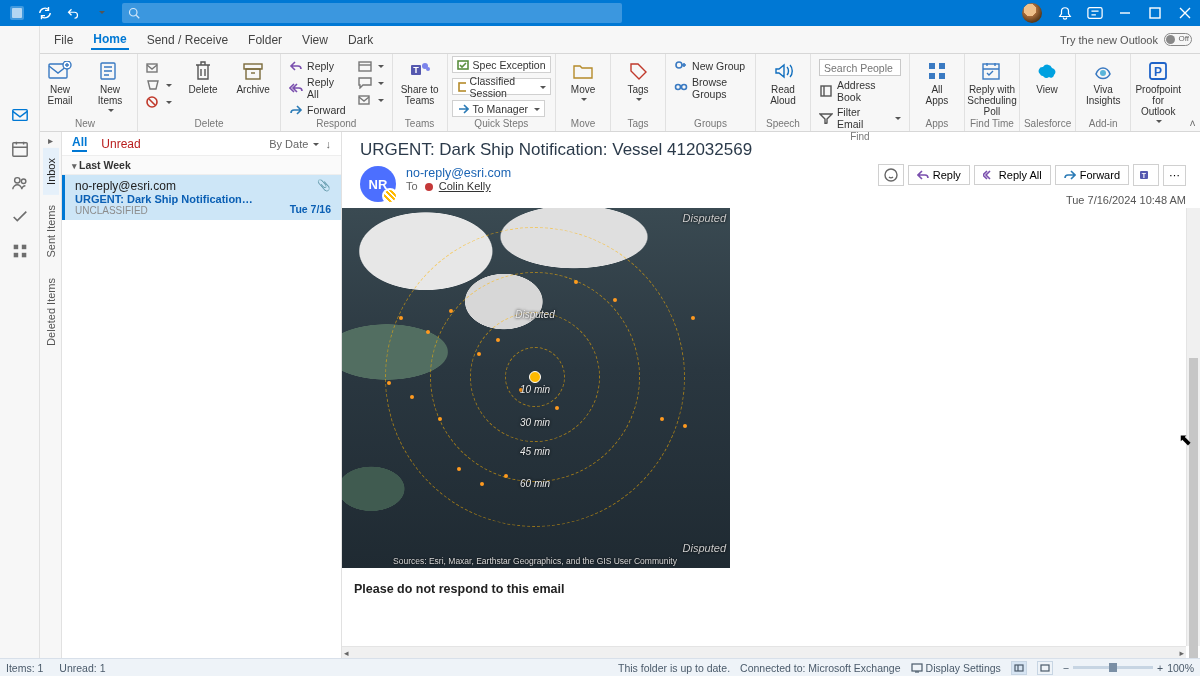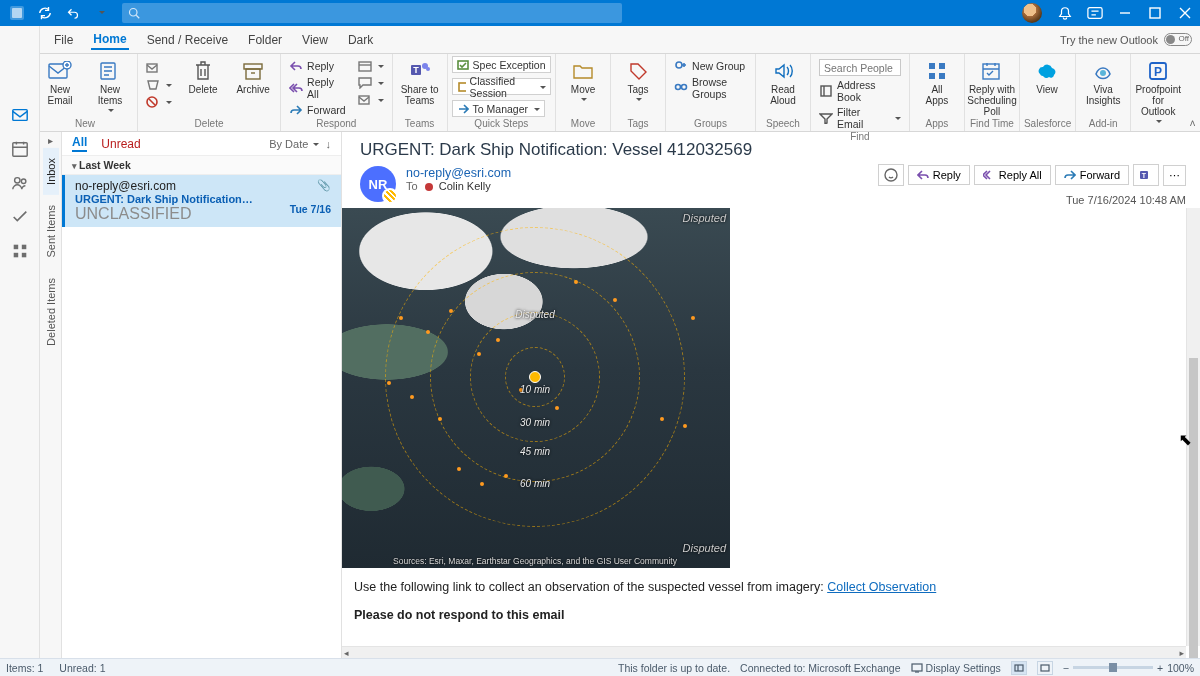--- a/index.html
+++ b/index.html
@@ -67,31 +67,31 @@
 .msglist .filterbar .f { margin-right: 14px; cursor: pointer; color: #b91c1c; }
 .msglist .filterbar .f.active { color: #0078d4; font-weight: 600; border-bottom: 2px solid #0078d4; padding-bottom: 1px;}
 .msglist .filterbar .sort { margin-left: auto; font-size: 11px; color: #666; cursor: pointer; }
 .msglist .grouphdr { font-size: 10.5px; font-weight: 700; color: #333; padding: 3px 10px; background: #fafafa; border-bottom: 1px solid #eee; }
 .msglist .grouphdr::before { content: "▾ "; color: #666; font-size: 9px; }
 .msglist .item { padding: 4px 10px 4px 10px; border-left: 3px solid #0078d4; background: #cde6f7; cursor: pointer; position: relative; }
 .msglist .item .from { font-size: 12px; color: #222; }
 .msglist .item .subj { font-size: 11px; color: #0a5fb4; font-weight: 700; white-space: nowrap; overflow: hidden; text-overflow: ellipsis; max-width: 180px;}
 .msglist .item .date { position: absolute; right: 10px; top: 20px; font-size: 10.5px; color: #0a5fb4; font-weight: 700; margin-top: 8px;}
 .msglist .item .attach { position: absolute; right: 10px; top: 4px; color: #777; font-size: 11px;}
-.msglist .item .class { font-size: 16px; color: #8c8c8c; }
+.msglist .item .class { font-size: 10px; color: #8c8c8c; }
 
 
 .reading { flex: 1; display: flex; flex-direction: column; min-width: 0; }
 .reading .subject { font-size: 17px; color: #2b3a4a; padding: 8px 18px 4px; }
 .reading .hdr { display: flex; padding: 2px 18px 6px; align-items: flex-start; gap: 10px; position: relative; }
 .reading .avatar2 { width: 36px; height: 36px; border-radius: 50%; background: #4c6fff; color: #fff; display: flex; align-items: center; justify-content: center; font-size: 13px; font-weight: 600; position:relative;}
 .reading .avatar2::after{content:"";position:absolute;right:-2px;bottom:-2px;width:12px;height:12px;border:2px solid #fff;border-radius:50%;background:repeating-linear-gradient(45deg,#ffb900,#ffb900 2px,#fff 2px,#fff 4px);}
 .reading .fromline { font-size: 12.5px; color: #1a63b3; }
 .reading .toline { font-size: 11px; color: #666; }
-.reading .toline .rec { color: #333; }
+.reading .toline .rec { color: #333; text-decoration: underline; }
 .reading .toline .pres { display:inline-block; width:8px; height:8px; border-radius:50%; background:#c43838; margin: 0 3px 0 4px; vertical-align:middle;}
 .reading .actions { position: absolute; right: 14px; top: 0; display: flex; gap: 4px; align-items: center; }
 .reading .act { border: 1px solid #d0d0d0; background: #fff; font-size: 11px; padding: 3px 8px; display: flex; align-items: center; gap: 4px; cursor: pointer; }
 .reading .act.iconly{padding:3px 5px;}
 .reading .timestamp { position: absolute; right: 14px; top: 30px; font-size: 11px; color: #555; }
 .reading .body { flex: 1; overflow: hidden; position: relative; padding: 0 0 0 0; }
 .reading .bodyinner { position: absolute; left: 0; right: 14px; top: 0; bottom: 12px; overflow: hidden; padding: 0 4px 0 4px; }
 .mapimg { width: 390px; height: 360px; margin-left: -6px; position: relative; background: linear-gradient(180deg,#3a4a52 0%,#2a3740 45%,#1f2a32 100%); overflow:hidden;}
 .mapimg .land { position:absolute; inset:0; background:
   radial-gradient(ellipse 120px 70px at 22% 12%, #d6d6d6 55%, transparent 56%),
@@ -728,23 +728,20 @@
           <div class="pin"></div>
           <div class="lbl" style="left:50%;top:28%;transform:translateX(-50%);">Disputed</div>
           <div class="lbl" style="left:50%;top:49%;transform:translateX(-50%);">10 min</div>
           <div class="lbl" style="left:50%;top:58%;transform:translateX(-50%);">30 min</div>
           <div class="lbl" style="left:50%;top:66%;transform:translateX(-50%);">45 min</div>
           <div class="lbl" style="left:50%;top:75%;transform:translateX(-50%);">60 min</div>
           <div class="wm" style="top:4px;">Disputed</div>
           <div class="wm" style="bottom:14px;">Disputed</div>
           <div class="src">Sources: Esri, Maxar, Earthstar Geographics, and the GIS User Community</div>
         </div>
-        <div class="bodytext">
-          <span>Use the following link to collect an observation of the suspected vessel from imagery: </span><a href="#">Collect Observation</a>
-        </div>
         <div class="bodytext" style="padding-top:14px;font-weight:bold;">
           <span>Please do not respond to this email</span>
         </div>
       </div>
       <div class="vscroll">
           <div class="thumb"></div>
         </div>
       <div class="hscroll">
           <span>◂</span>
           <span>▸</span>

